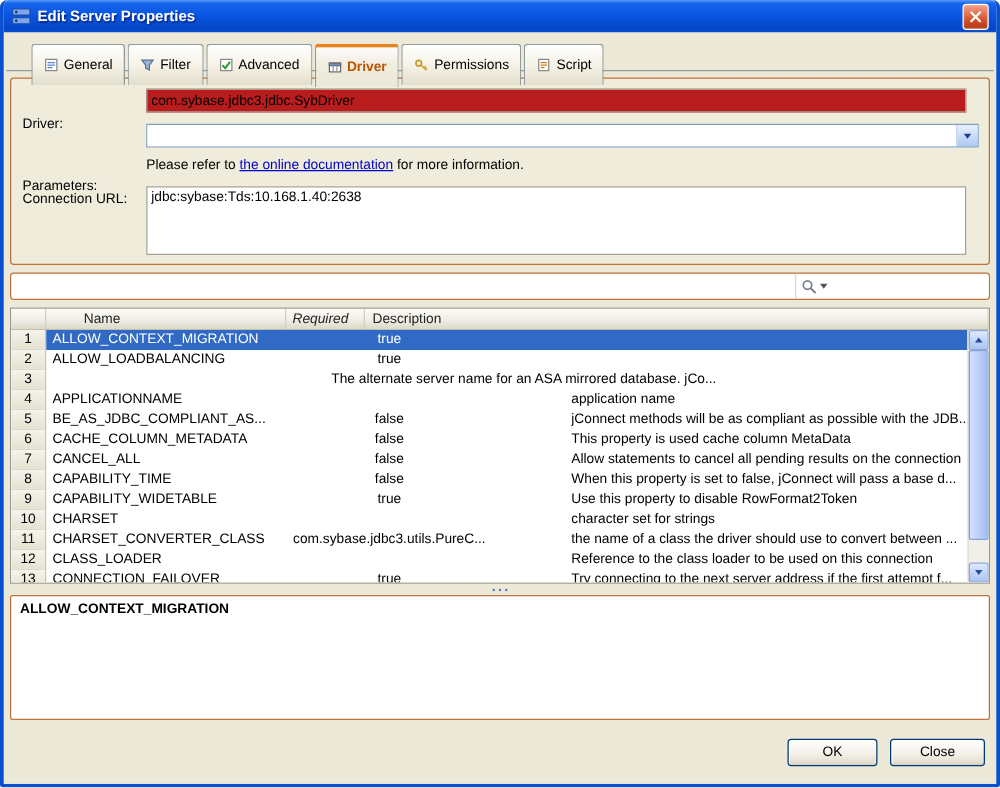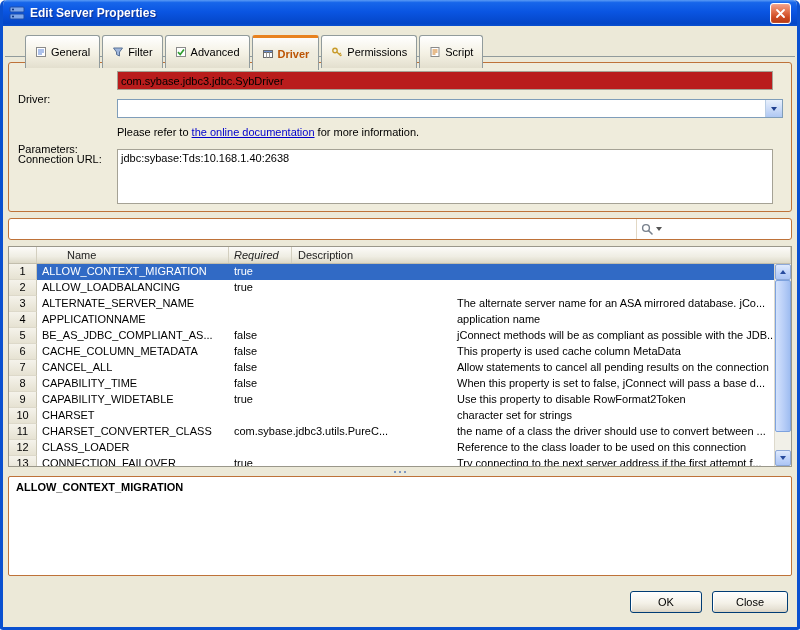--- a/index.html
+++ b/index.html
@@ -115,21 +115,21 @@
   .gbody { position:relative; height:202px; overflow:hidden; background:#fff; }
   .row { display:flex; height:16px; line-height:15px; font-size:11px; white-space:nowrap; padding-right:17px; cursor:default; }
   .row .num {
     width:28px; flex:none; text-align:center;
     background:linear-gradient(#F5F3EB,#E6E2D2); border-right:1px solid #CBC7B6; border-bottom:1px solid #DDD9CA;
     color:#000;
   }
   .row .cells { flex:1; display:flex; overflow:hidden; }
   .row .c { overflow:hidden; padding-left:5px; }
   .c-name { width:192px; flex:none; }
-  .c-value { width:160px; flex:none; }
+  .c-value { width:160px; flex:none;text-align:center; }
   .c-req { width:63px; flex:none; }
   .c-desc { flex:1; padding-left:6px; }
   .row.selected .cells { background:#316AC5; color:#fff; }
 
   
   .vscroll { position:absolute; right:0; top:17px; bottom:0; width:17px; background:#F1F0E8; border-left:1px solid #DDD9CC; }
   .sb-btn {
     position:absolute; left:0; width:16px; height:16px; cursor:pointer;
     background:linear-gradient(180deg,#DFEAFD 0%,#C3D6FA 50%,#ACC5F5 100%);
     border:1px solid #8DA8D8; border-radius:2px;
@@ -292,21 +292,20 @@
     <div class="cells">
       <div class="c c-name">ALLOW_LOADBALANCING</div>
       <div class="c c-value">true</div>
       <div class="c c-req"></div>
       <div class="c c-desc"></div>
     </div>
   </div>
           <div class="row">
     <div class="num">3</div>
     <div class="cells">
-      <div class="c c-name">ALTERNATE_SERVER_NAME</div>
       <div class="c c-value"></div>
       <div class="c c-req"></div>
       <div class="c c-desc">The alternate server name for an ASA mirrored database. jCo...</div>
     </div>
   </div>
           <div class="row">
     <div class="num">4</div>
     <div class="cells">
       <div class="c c-name">APPLICATIONNAME</div>
       <div class="c c-value"></div>

